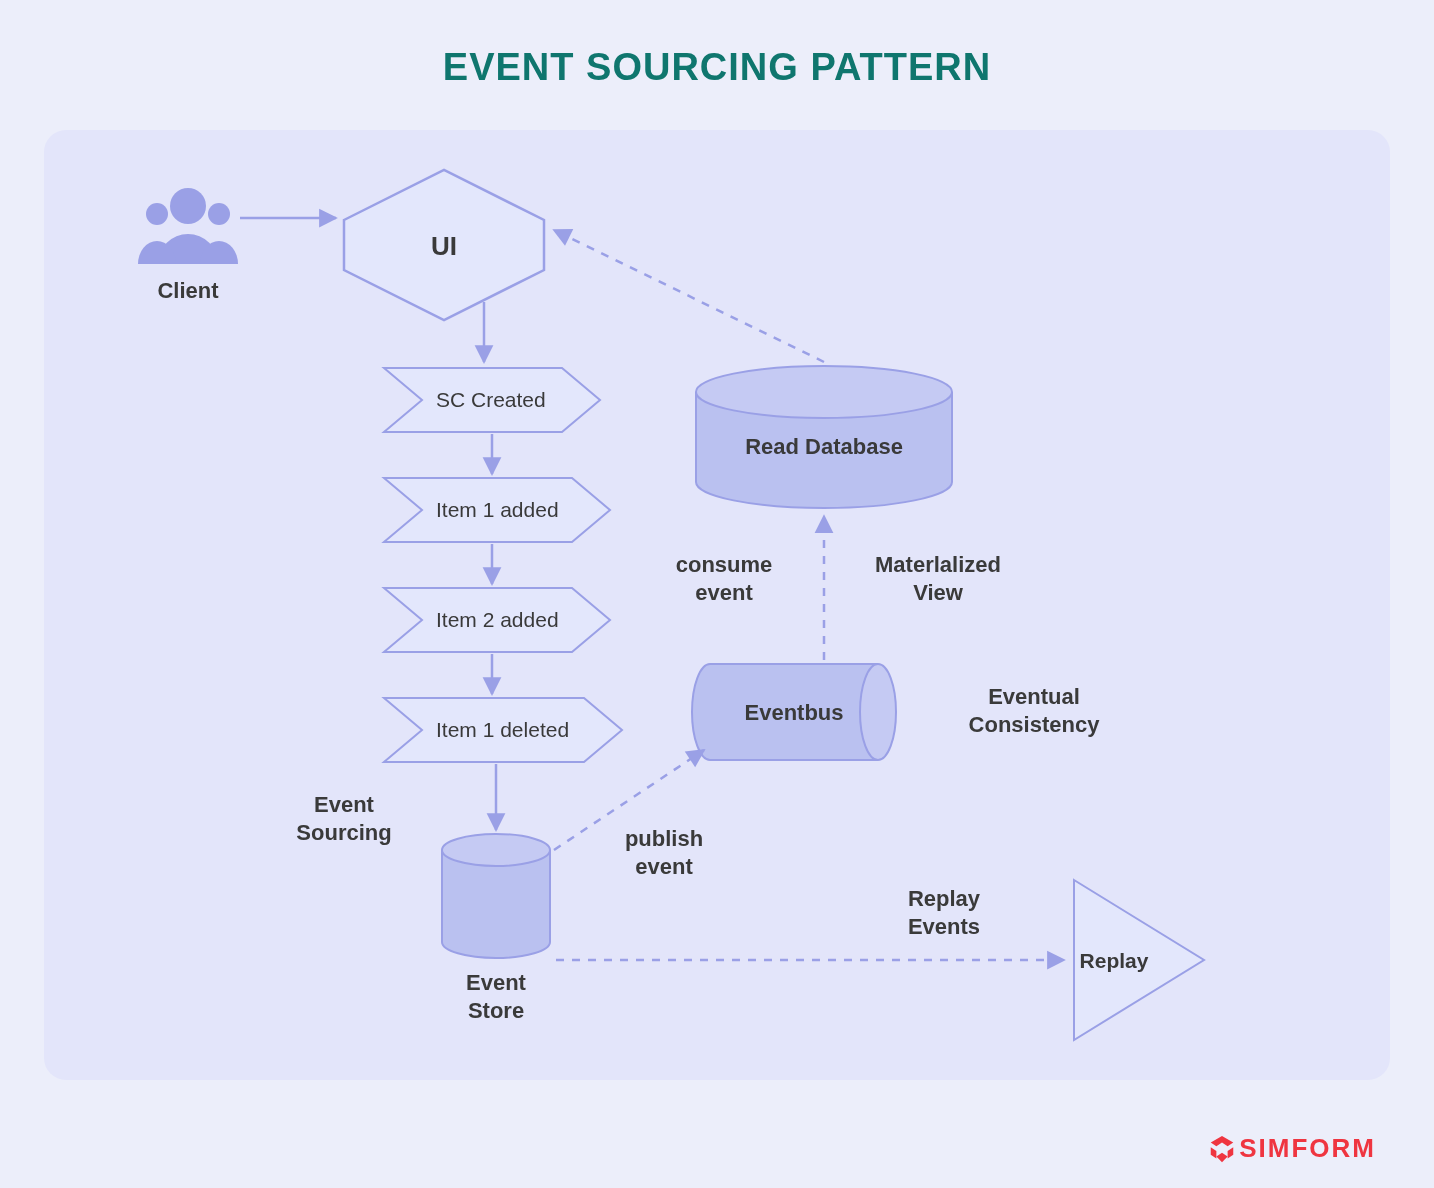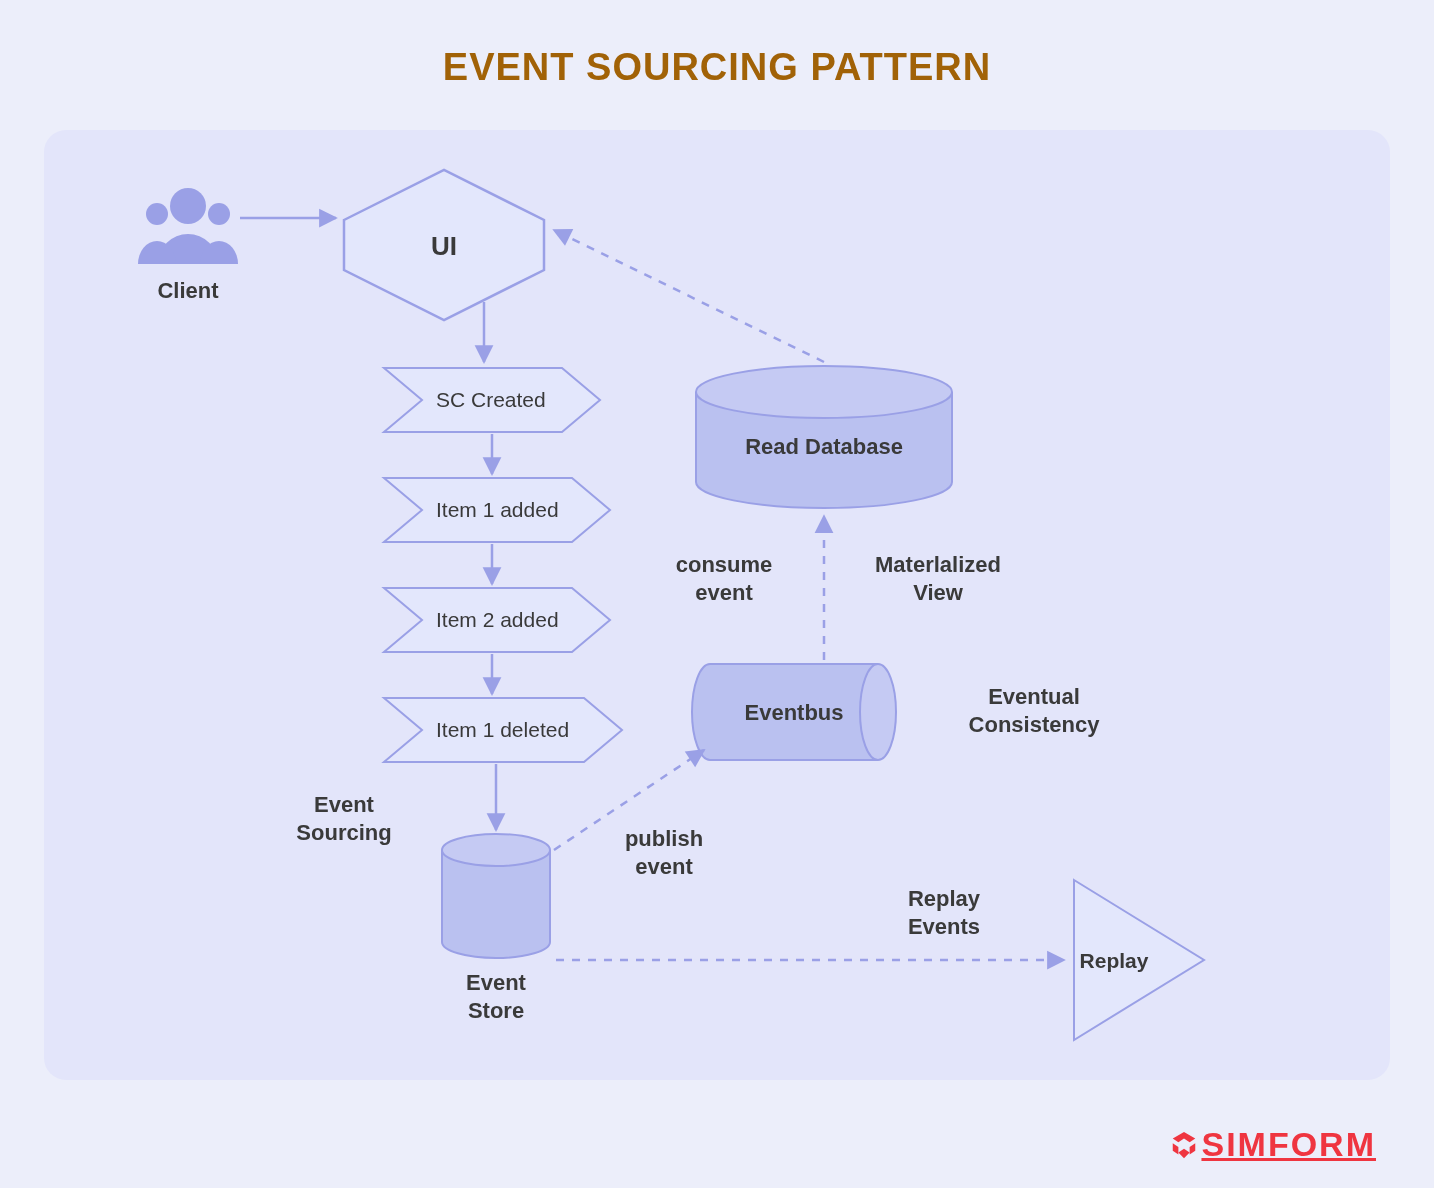--- a/index.html
+++ b/index.html
@@ -10,21 +10,21 @@
     background: #eceefa;
     font-family: -apple-system, Helvetica, Arial, sans-serif;
     color: #3a3a3a;
   }
   .title {
     font-size: 38px;
     font-weight: 700;
     letter-spacing: 1px;
     text-align: center;
     padding-top: 46px;
-    color: #a16207;
+    color: #0f766e;
   }
   .panel {
     position: absolute;
     left: 44px;
     top: 130px;
     width: 1346px;
     height: 950px;
     background: #e3e5fa;
     border-radius: 22px;
   }
@@ -61,22 +61,21 @@
   .brand {
     position: absolute;
     right: 58px;
     bottom: 24px;
     display: flex;
     align-items: center;
     gap: 2px;
     color: #ef3540;
     font-weight: 700;
     letter-spacing: 2px;
-    font-size: 34px;
-    text-decoration: underline;
+    font-size: 26px;
   }
 </style>
 </head>
 <body>
 
 <div class="title">EVENT SOURCING PATTERN</div>
 
 <div class="panel">
 <svg class="diagram" viewBox="0 0 1346 950">
   <defs>

